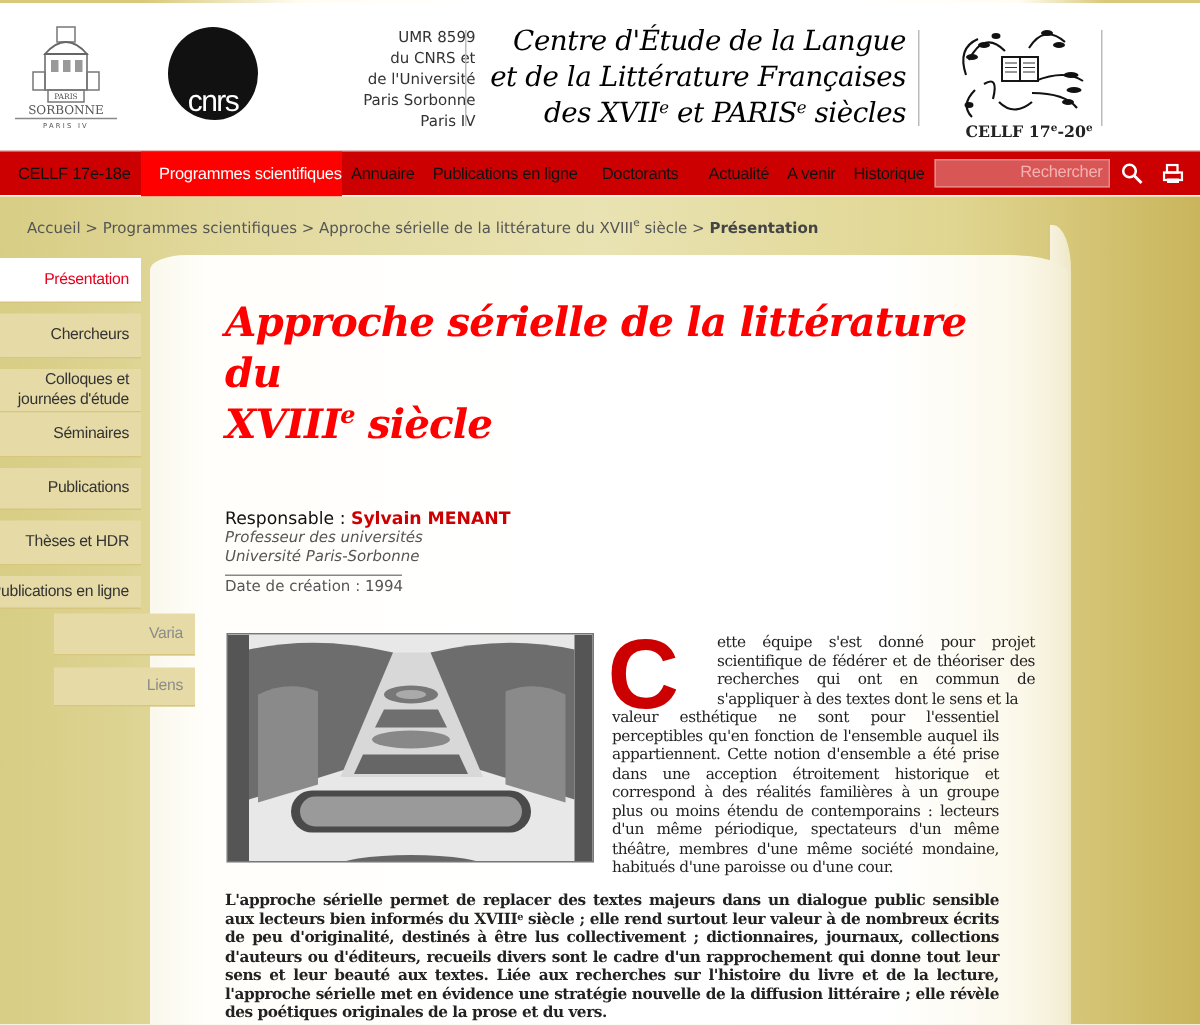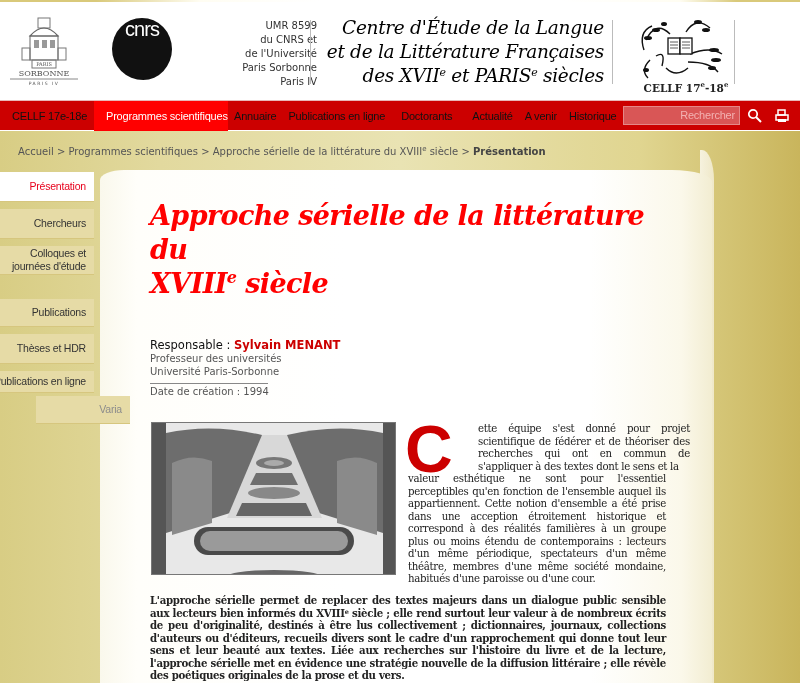--- a/index.html
+++ b/index.html
@@ -14,21 +14,21 @@
   .top-strip {
     position: absolute; left: 0; top: 0; width: 800px; height: 2px;
     background: linear-gradient(to right, #d9c97a 0, #d9c97a 12%, #fffdf2 25%, #fff 40%, #fff 70%, #fffdf2 85%, #d9c97a 92%, #d9c97a 100%);
   }
   .header { position: absolute; left: 0; top: 2px; width: 800px; height: 96px; background: #fff; }
   .sorbonne-logo { position: absolute; left: 8px; top: 12px; width: 72px; height: 72px; }
   .cnrs-logo {
     position: absolute; left: 112px; top: 16px; width: 60px; height: 62px;
     background: #111; border-radius: 50% 50% 48% 52% / 50% 50% 50% 50%;
     color: #fff; font-family: "Liberation Sans", sans-serif; font-size: 20px;
-    display: flex; align-items: flex-start; justify-content: center; letter-spacing: -1px;
+    display: flex; align-items: flex-end; justify-content: center; letter-spacing: -1px;
   }
   .umr {
     position: absolute; left: 225px; top: 17px; width: 76px;
     text-align: right; font-size: 10px; line-height: 14px; color: #333;
     font-family: "DejaVu Sans", sans-serif;
     margin-left: 16px;
   }
   .vline { position: absolute; top: 18px; width: 1px; height: 64px; background: #bbb; }
   .center-title {
     position: absolute; left: 312px; top: 14px; width: 292px;
@@ -101,21 +101,21 @@
 
   
   .title {
     position: absolute; left: 150px; top: 199px; width: 520px;
     font-family: "DejaVu Serif", serif; font-style: italic; color: #ff0000;
     font-size: 27px; line-height: 34px; letter-spacing: -0.6px;
   }
   .title sup { font-size: 16px; vertical-align: 10px; line-height: 0; }
   .resp { position: absolute; left: 150px; top: 338px; font-size: 11.5px; color: #111; }
   .resp .name { color: #cc0000; font-weight: bold; }
-  .resp-sub { position: absolute; left: 150px; top: 352px; font-size: 10px; line-height: 13px; color: #555; }
+  .resp-sub { position: absolute; left: 150px; top: 352px; font-size: 10px; line-height: 13px; color: #555; font-style: italic; }
   .resp-rule { position: absolute; left: 150px; top: 383px; width: 118px; height: 1px; background: #888; }
   .date { position: absolute; left: 150px; top: 386px; font-size: 10px; color: #555; }
 
   .engraving {
     position: absolute; left: 151px; top: 422px; width: 245px; height: 153px;
     background: #efefef; border: 1px solid #777; overflow: hidden;
   }
 
   .dropcap {
     position: absolute; left: 405px; top: 416px; font-family: "Liberation Sans", sans-serif;
@@ -191,21 +191,21 @@
         <ellipse cx="80" cy="20" rx="4" ry="2"></ellipse>
         <ellipse cx="88" cy="40" rx="5" ry="2"></ellipse>
       <ellipse cx="90" cy="50" rx="5" ry="2"></ellipse>
         <ellipse cx="86" cy="58" rx="4" ry="2"></ellipse>
         <ellipse cx="20" cy="60" rx="3" ry="2"></ellipse>
     </g>
     <rect x="42" y="28" width="12" height="16" fill="#fff" stroke="#111" stroke-width="1.3"></rect>
     <rect x="54" y="28" width="12" height="16" fill="#fff" stroke="#111" stroke-width="1.3"></rect>
     <path d="M44 32 h8 M44 35 h8 M44 38 h8 M56 32 h8 M56 35 h8 M56 38 h8" stroke="#333" stroke-width="0.8"></path>
   </svg>
-  <div class="cellf-caption"><span>CELLF 17</span><sup>e</sup><span>-18</span><sup>e</sup></div>
+  <div class="cellf-caption"><span>CELLF 17</span><sup>e</sup><span>-20</span><sup>e</sup></div>
   <div class="vline" style="left:734px"></div>
 </div>
 
 <div class="nav">
   <div class="nav-item home">CELLF 17e-18e</div>
   <div class="nav-item active">Programmes scientifiques</div>
   <div class="nav-item">Annuaire</div>
   <div class="nav-item">Publications en ligne</div>
   <div class="nav-item" style="padding-left:10px">Doctorants</div>
   <div class="nav-item" style="padding-left:14px">Actualité</div>
@@ -229,25 +229,27 @@
 <div class="breadcrumb">
   <span>Accueil</span><span> &gt; </span><span>Programmes scientifiques</span><span> &gt; </span><span><span>Approche sérielle de la littérature du XVIII</span><sup>e</sup><span> siècle</span></span><span> &gt; </span><span class="current">Présentation</span>
 </div>
 
 <div class="paper-edge"></div>
 <div class="paper"></div>
 
 <div class="sidebar">
   <div class="side-item active" style="height:30px">Présentation</div>
   <div class="side-item" style="height:30px">Chercheurs</div>
-  <div class="side-item" style="height:29px;margin-bottom:24px">Colloques et journées d'étude</div>
+  <div class="side-item" style="height:29px;margin-bottom:0">Colloques et journées d'étude</div>
+  <div class="side-item" style="height:30px">Séminaires</div>
   <div class="side-item" style="height:28px">Publications</div>
   <div class="side-item" style="height:30px">Thèses et HDR</div>
   <div class="side-item overflow" style="height:22px;margin-bottom:3px">Publications en ligne</div>
   <div class="side-item muted" style="height:28px;margin-bottom:8px">Varia</div>
+  <div class="side-item muted" style="height:26px">Liens</div>
 </div>
 
 <h1 class="title">
   <span>Approche sérielle de la littérature du</span><br>
   <span>XVIII</span><sup>e</sup><span> siècle</span>
 </h1>
 
 <div class="resp">
   <span>Responsable : </span><span class="name">Sylvain MENANT</span>
 </div>

